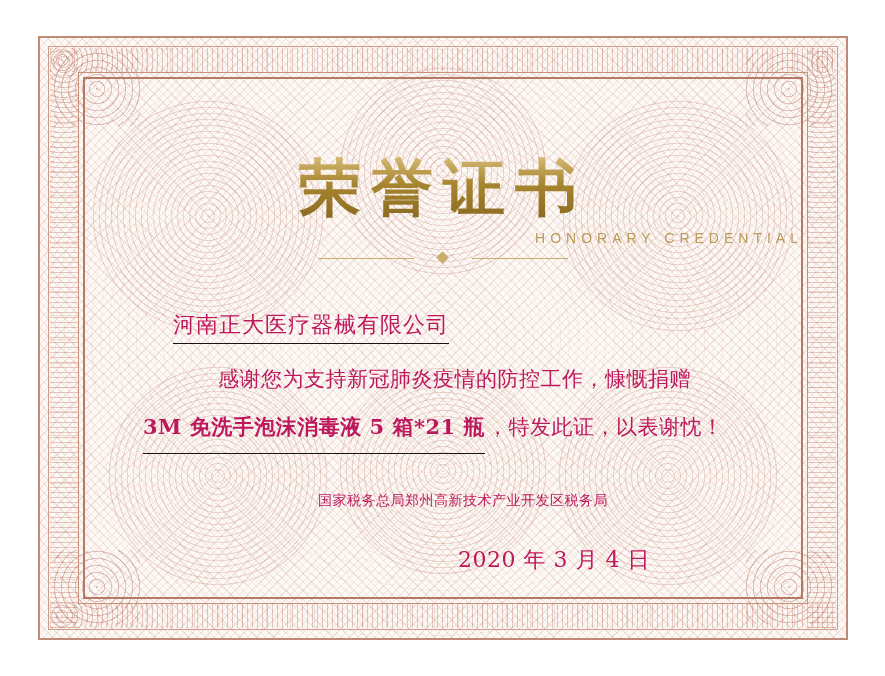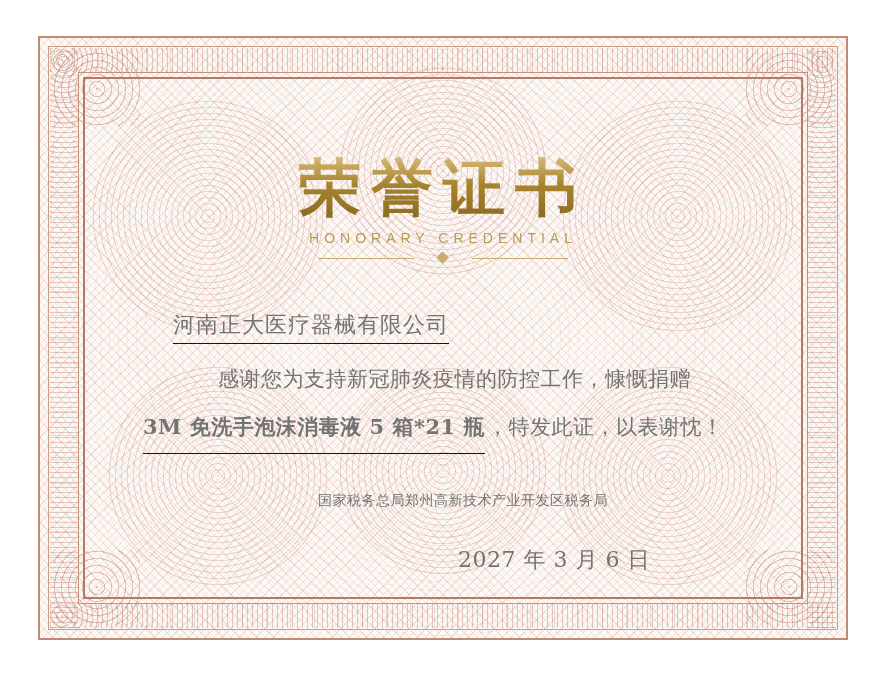--- a/index.html
+++ b/index.html
@@ -140,20 +140,21 @@
     background-clip: text;
     -webkit-text-fill-color: transparent;
     line-height: 1.05;
   }
   #doc-subtitle {
     margin-top: 10px;
     font-family: "Liberation Sans", sans-serif;
     font-size: 14px;
     letter-spacing: 5px;
     color: #b99a57;
+    text-align: right;
   }
   #subtitle-ornament {
     margin: 6px auto 0 auto;
     width: 250px;
     height: 12px;
     position: relative;
   }
   #subtitle-ornament .rule {
     position: absolute;
     top: 6px;
@@ -169,21 +170,21 @@
     top: 1px;
     width: 9px; height: 9px;
     margin-left: -5px;
     background: #c9ad6e;
     transform: rotate(45deg);
   }
 
   .body-line {
     position: absolute;
     font-family: "DejaVu Serif", serif;
-    color: #737373;
+    color: #be185d;
     white-space: nowrap;
   }
 
   #recipient-line {
     left: 90px;
     top: 233px;
     font-size: 22px;
     letter-spacing: 1px;
     border-bottom: 1.5px solid #16161a;
     padding-bottom: 3px;
@@ -320,17 +321,17 @@
     <div class="body-line" id="recipient-line">河南正大医疗器械有限公司</div>
 
     <div class="body-line" id="thanks-line">感谢您为支持新冠肺炎疫情的防控工作，慷慨捐赠</div>
 
     <div class="body-line" id="donation-line">
       <span id="donation-item">3M 免洗手泡沫消毒液 5 箱*21 瓶</span><span id="donation-tail">，特发此证，以表谢忱！</span>
     </div>
 
     <div class="body-line" id="issuer-line">国家税务总局郑州高新技术产业开发区税务局</div>
 
-    <div class="body-line" id="date-line">2027 年 3 月 6 日</div>
+    <div class="body-line" id="date-line">2020 年 3 月 4 日</div>
 
 
   </div>
 </div>
 
 </body></html>

